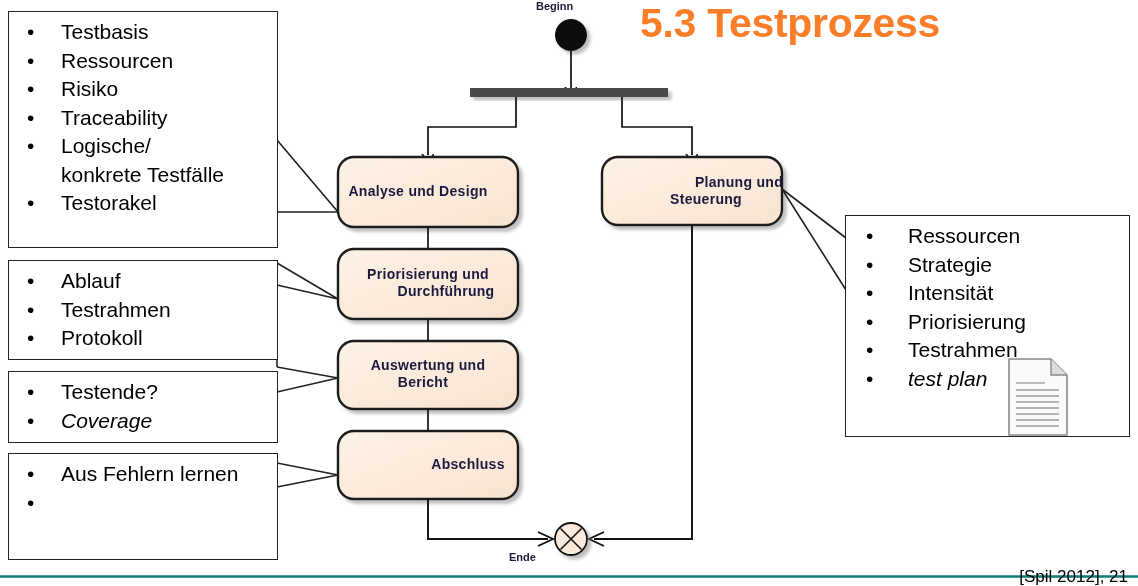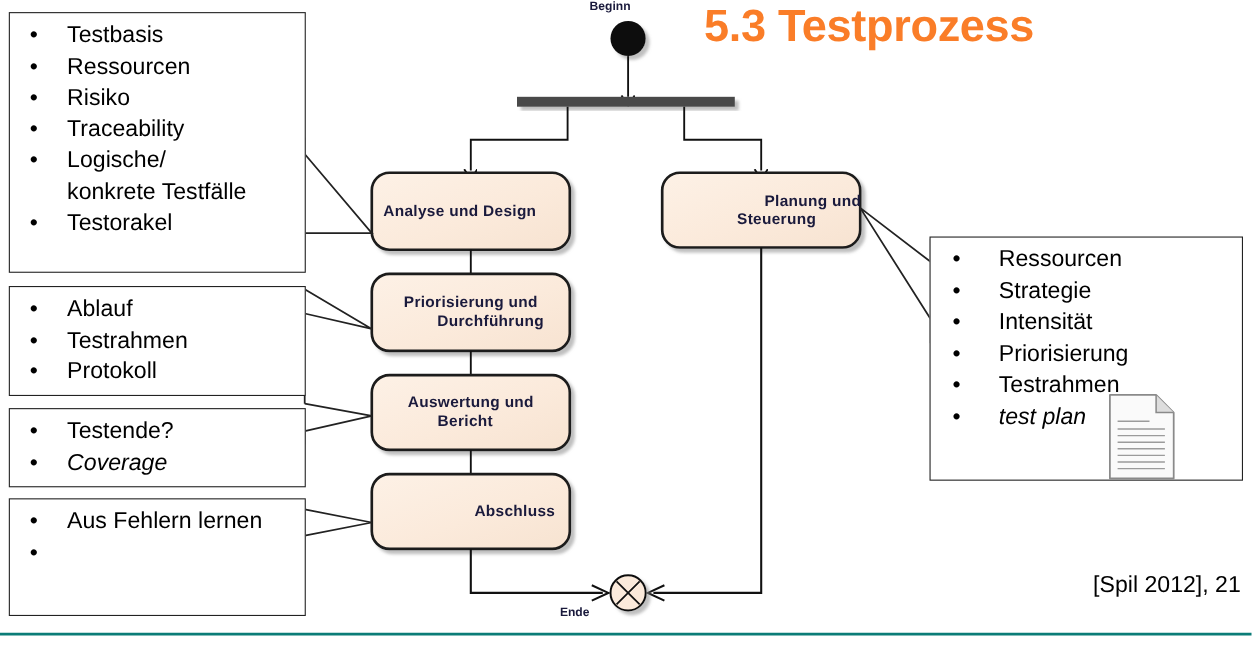--- a/index.html
+++ b/index.html
@@ -75,22 +75,22 @@
     font-weight: bold;
     color: #FA7D28;
     letter-spacing: -0.3px;
     white-space: nowrap;
     text-align: center;
   }
   
   #citation {
     position: absolute;
     right: 10px;
-    top: 520px;
-    font-size: 21px;
+    top: 567px;
+    font-size: 17px;
     color: #000000;
     white-space: nowrap;
   }
   
   .act-label {
     position: absolute;
     text-align: center;
     font-size: 14px;
     font-weight: bold;
     color: #1A1A3C;

